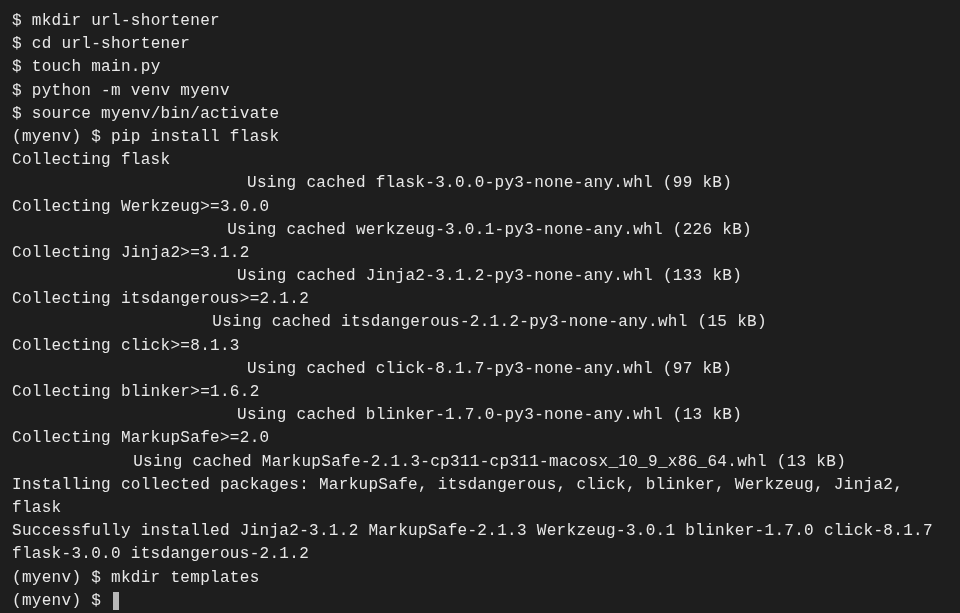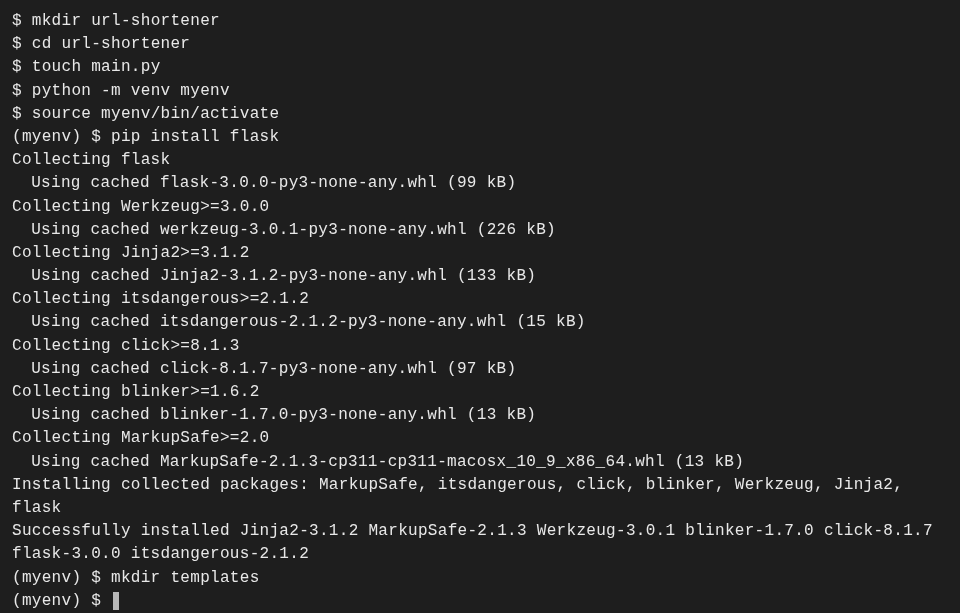--- a/index.html
+++ b/index.html
@@ -25,20 +25,21 @@
       font-family: Liberation Mono, monospace;
     }
     .line {
       display: block;
     }
     .prompt {
       color: #e8e8e8;
     }
     .indent {
       padding-left: 2ch;
+      text-align: center;
     }
     .cursor {
       display: inline-block;
       width: 0.6ch;
       height: 1.1em;
       background-color: #b8b8b8;
       vertical-align: text-bottom;
       margin-left: 2px;
     }
   </style>

